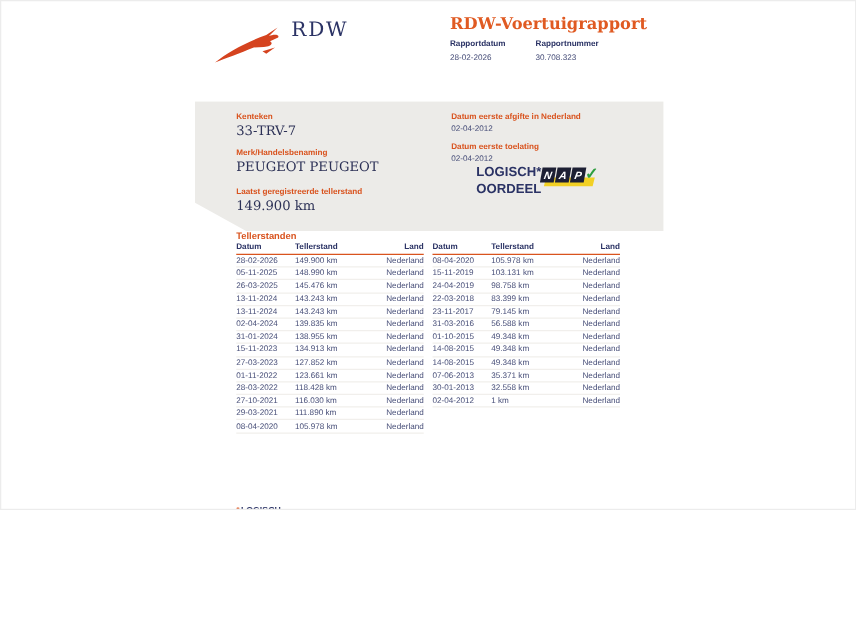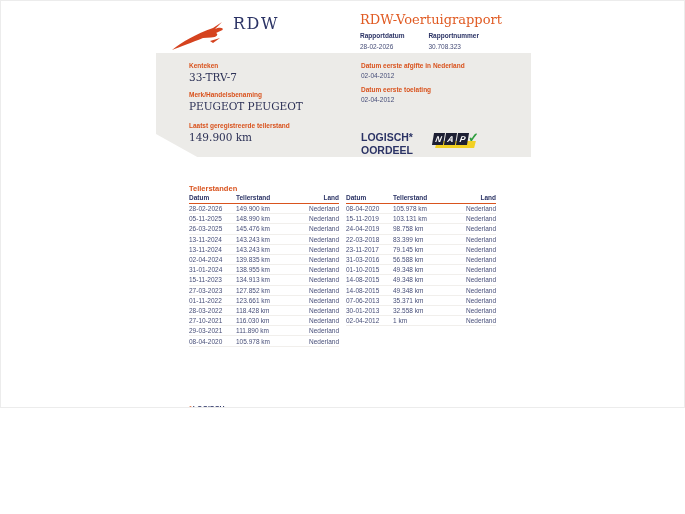--- a/index.html
+++ b/index.html
@@ -6,36 +6,36 @@
   html,body { background:#fff; }
   body { font-family:"Liberation Sans", sans-serif; }
   .page {
     position:relative; width:685px; height:408px; background:#ffffff;
     border:1px solid #ececec; overflow:hidden;
   }
   
   .logo { position:absolute; left:169px; top:13px; display:flex; align-items:flex-start; }
   .logo svg { width:56px; height:34px; display:block; margin-top:6px; }
   .logo-text { font-family:"DejaVu Serif", serif; font-size:16px; color:#2b3365; letter-spacing:1.5px; margin-left:7px; }
-  .report-title { position:absolute; left:359px; top:11px; font-family:"DejaVu Serif", serif; font-weight:normal; font-size:13px; color:#e05a22; }
+  .report-title { position:absolute; left:359px; top:11px; font-family:"DejaVu Serif", serif; font-weight:bold; font-size:13px; color:#e05a22; }
   .meta { position:absolute; left:359px; top:31px; display:flex; }
   .meta-col { margin-right:24px; }
   .meta-label { font-size:6.5px; font-weight:bold; color:#2b3365; }
   .meta-value { font-size:6.5px; color:#454c77; margin-top:4px; }
   
-  .summary { position:absolute; left:155px; top:52px; width:375px; height:104px; background:#ecebe8;
+  .summary { position:absolute; left:155px; top:80px; width:375px; height:104px; background:#ecebe8;
     clip-path: polygon(0 0, 100% 0, 100% 100%, 11% 100%, 0 78%); }
   .sum-left  { position:absolute; left:33px;  top:9px; }
   .sum-right { position:absolute; left:205px; top:9px; }
   .sum-label { font-size:6.5px; font-weight:bold; color:#d9531e; }
   .sum-label.mt { margin-top:7px; }
   .sum-label.mt2 { margin-top:9px; }
   .sum-value-big { font-family:"DejaVu Serif", serif; font-size:10.5px; color:#2c3156; margin-top:2px; line-height:13px; }
   .sum-value-sm { font-size:6.5px; color:#454c77; margin-top:3px; }
-  .oordeel-row { display:flex; margin-top:28px; }
+  .oordeel-row { display:flex; margin-top:1px;text-align:right; }
   .oordeel-text { font-size:10.5px; font-weight:bold; color:#2b3365; line-height:13px; width:72px; }
   
   .nap { position:relative; width:48px; height:22px; margin-top:1px; }
   .nap-bar { position:absolute; left:3px; top:9px; width:39px; height:7px; background:#f2d024; transform:skewX(-14deg); }
   .nap-letter { position:absolute; top:1px; width:11px; height:12px; background:#1d1f33; color:#fff;
     font-size:8.5px; font-weight:bold; font-style:italic; display:flex; align-items:center; justify-content:center;
     transform:skewX(-10deg); }
   .nap-letter.n { left:0; } .nap-letter.a { left:12px; } .nap-letter.p { left:24px; }
   .nap-check { position:absolute; left:35px; top:-2px; color:#2f9e3f; font-size:13px; font-weight:bold; }
   

